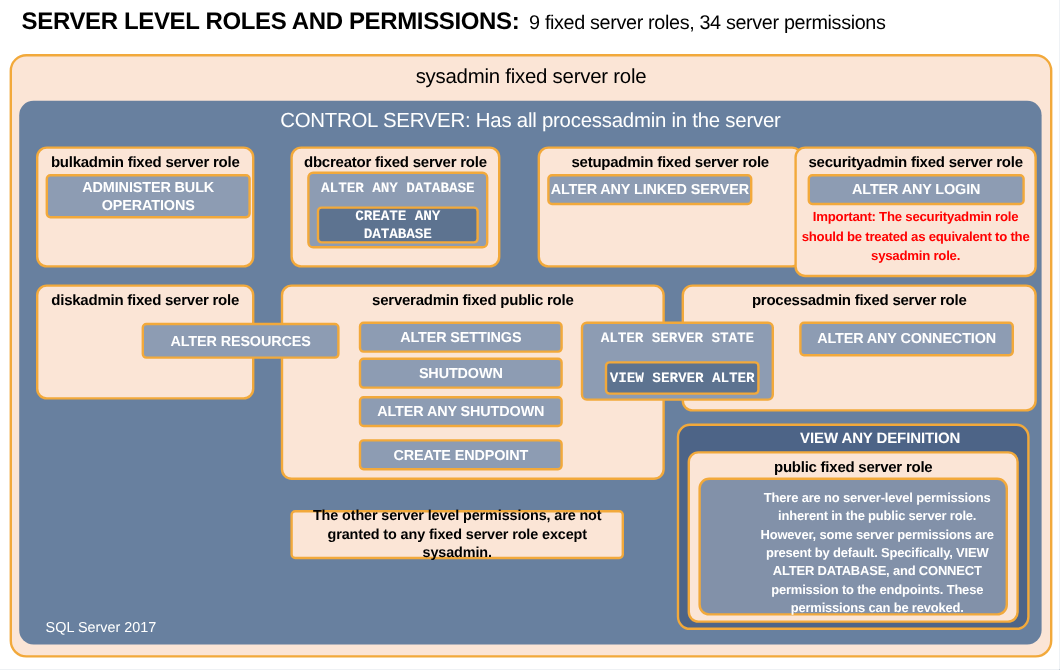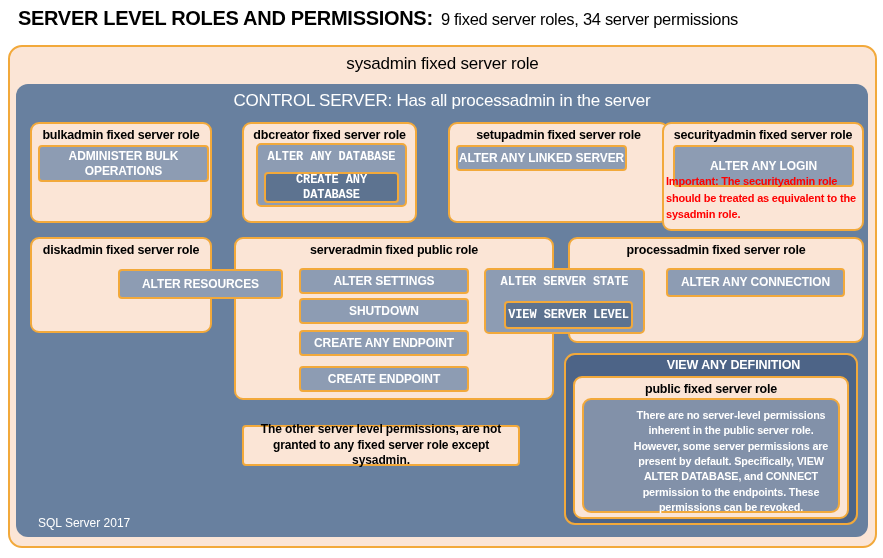--- a/index.html
+++ b/index.html
@@ -37,21 +37,21 @@
     display:flex;align-items:center;justify-content:center;text-align:center;
     letter-spacing:-0.1px;line-height:1.2;}
   .btn.dark{background:var(--dark_button_blue);}
   .panel{position:absolute;background:var(--button_blue);border:2px solid var(--gold);
     border-radius:5px;color:var(--text_white);font-weight:bold;font-size:12px;
     text-align:center;letter-spacing:-0.1px;font-family:Liberation Mono, monospace;}
   .panel .panel-label{display:block;margin-top:5px;}
   .overlap{z-index:5;}
 
   .warning-text{position:absolute;color:var(--warn_red);font-weight:bold;font-size:11px;
-    line-height:1.5;letter-spacing:-0.2px;}
+    line-height:1.5;text-align:center;letter-spacing:-0.2px;}
 
   .dark-box{position:absolute;background:var(--dark_panel_blue);border:2px solid var(--gold);
     border-radius:11px;}
   .dark-box-title{position:absolute;left:0;top:3px;width:100%;text-align:center;
     color:var(--text_white);font-weight:bold;font-size:12.5px;letter-spacing:-0.1px;padding-left:45px;}
   .public-panel{position:absolute;background:var(--public_panel_blue);border:2px solid var(--gold);
     border-radius:9px;color:var(--text_white);font-weight:bold;font-size:10.8px;line-height:1.42;
     text-align:center;padding:8px 6px;letter-spacing:-0.15px;}
 
   .note-box{position:absolute;background:var(--peach);border:2px solid var(--gold);border-radius:4px;
@@ -90,45 +90,45 @@
     </div>
   </div>
 
   <div class="role-box" style="left:448px;top:122px;width:221px;height:101px;">
     <div class="role-title">setupadmin fixed server role</div>
     <div class="btn" style="left:6px;top:21px;width:171px;height:26px;">ALTER ANY LINKED SERVER</div>
   </div>
 
   <div class="role-box" style="left:662px;top:122px;width:202px;height:109px;">
     <div class="role-title">securityadmin fixed server role</div>
-    <div class="btn" style="left:9px;top:21px;width:181px;height:42px;">ALTER ANY LOGIN</div>
+    <div class="btn" style="left:9px;top:21px;width:181px;height:26px;">ALTER ANY LOGIN</div>
     <div class="warning-text" style="left:2px;top:49px;width:194px;">Important: The securityadmin role should be treated as equivalent to the sysadmin role.</div>
   </div>
 
   <div class="role-box" style="left:30px;top:237px;width:182px;height:96px;">
     <div class="role-title">diskadmin fixed server role</div>
     <div class="btn overlap" style="left:86px;top:30px;width:165px;height:30px;">ALTER RESOURCES</div>
   </div>
 
   <div class="role-box" style="left:234px;top:237px;width:320px;height:163px;">
     <div class="role-title">serveradmin fixed public role</div>
     <div class="btn" style="left:63px;top:29px;width:170px;height:26px;">ALTER SETTINGS</div>
     <div class="btn" style="left:63px;top:59px;width:170px;height:26px;">SHUTDOWN</div>
-    <div class="btn" style="left:63px;top:91px;width:170px;height:26px;">CREATE ANY ENDPOINT</div>
+    <div class="btn" style="left:63px;top:91px;width:170px;height:26px;">ALTER ANY SHUTDOWN</div>
     <div class="btn" style="left:63px;top:127px;width:170px;height:26px;">CREATE ENDPOINT</div>
   </div>
 
   <div class="role-box" style="left:568px;top:237px;width:296px;height:106px;">
     <div class="role-title">processadmin fixed server role</div>
     <div class="btn" style="left:96px;top:29px;width:179px;height:29px;">ALTER ANY CONNECTION</div>
   </div>
 
   <div class="panel overlap" style="left:484px;top:268px;width:161px;height:66px;">
     <span class="panel-label">ALTER SERVER STATE</span>
-    <div class="btn dark" style="left:18px;top:31px;width:129px;height:28px;">VIEW SERVER LEVEL</div>
+    <div class="btn dark" style="left:18px;top:31px;width:129px;height:28px;">VIEW SERVER ALTER</div>
   </div>
 
   <div class="note-box" style="left:242px;top:425px;width:278px;height:41px;">The other server level permissions, are not granted to any fixed server role except sysadmin.</div>
 
   <div class="dark-box" style="left:564px;top:353px;width:294px;height:172px;">
     <div class="dark-box-title">VIEW ANY DEFINITION</div>
     <div class="role-box" style="left:7px;top:21px;width:276px;height:143px;">
       <div class="role-title">public fixed server role</div>
       <div class="public-panel" style="left:7px;top:20px;width:258px;height:115px;padding-left:46px;">There are no server-level permissions inherent in the public server role. However, some server permissions are present by default. Specifically, VIEW ALTER DATABASE, and CONNECT permission to the endpoints. These permissions can be revoked.</div>
     </div>

